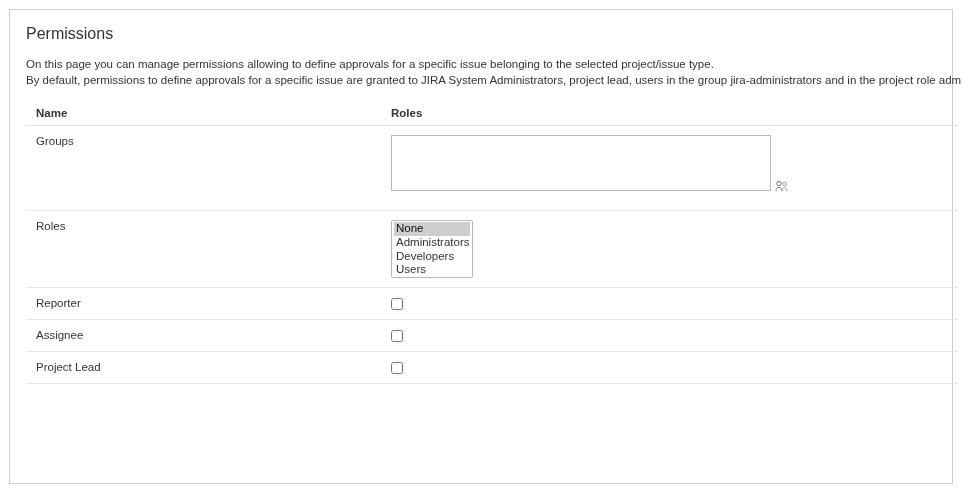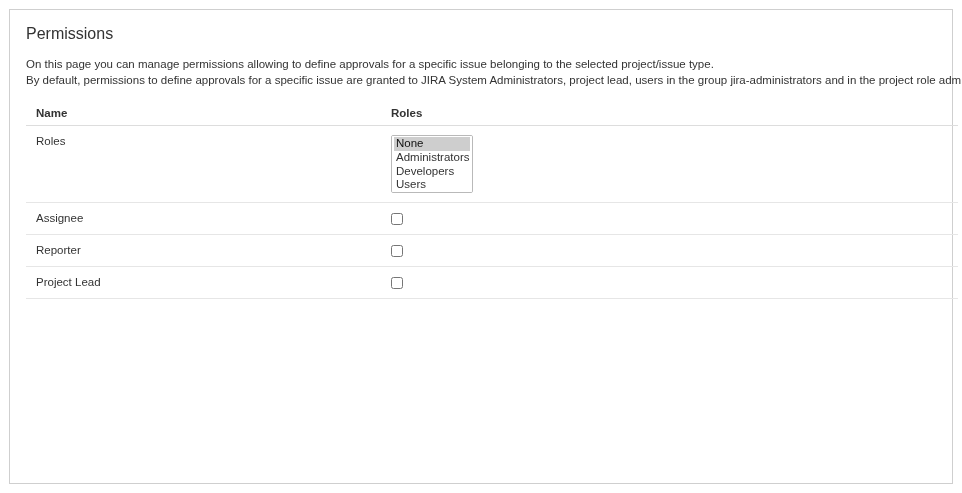--- a/index.html
+++ b/index.html
@@ -136,42 +136,58 @@
       <table class="perm">
         <thead>
           <tr>
             <th class="col-name">Name</th>
             <th class="col-value">Roles</th>
           </tr>
         </thead>
         <tbody>
 
 
+          <tr class="tall">
+            <td class="row-name">Groups</td>
+            <td>
+              <span class="ta-wrap">
+                <textarea class="box" style=""></textarea>
+                <span class="picker-icon">
+                  <svg width="14" height="12" viewBox="0 0 14 12">
+                    <circle cx="4" cy="3.5" r="2.2" fill="none" stroke="#7a7a7a" stroke-width="1"></circle>
+                    <path d="M1 11c0-2.2 1.4-3.6 3-3.6s3 1.4 3 3.6" fill="none" stroke="#7a7a7a" stroke-width="1"></path>
+                    <circle cx="9.5" cy="4" r="1.8" fill="none" stroke="#9a9a9a" stroke-width="1"></circle>
+                    <path d="M7 11c0-2 1.1-3.2 2.5-3.2S12 9 12 11" fill="none" stroke="#9a9a9a" stroke-width="1"></path>
+                  </svg>
+                </span>
+              </span>
+            </td>
+          </tr>
 
           <tr>
             <td class="row-name">Roles</td>
             <td>
               <select class="roles" size="4">
                 <option selected="">None</option>
                 <option>Administrators</option>
                 <option>Developers</option>
                 <option>Users</option>
               </select>
             </td>
           </tr>
 
           <tr>
+            <td class="row-name">Reporter</td>
+            <td>
+              <input class="cb" type="checkbox" style="">
+            </td>
+          </tr>
+
+          <tr>
             <td class="row-name">Assignee</td>
-            <td>
-              <input class="cb" type="checkbox" style="">
-            </td>
-          </tr>
-
-          <tr>
-            <td class="row-name">Reporter</td>
             <td>
               <input class="cb" type="checkbox" style="">
             </td>
           </tr>
 
           <tr>
             <td class="row-name">Project Lead</td>
             <td>
               <input class="cb" type="checkbox" style="">
             </td>

